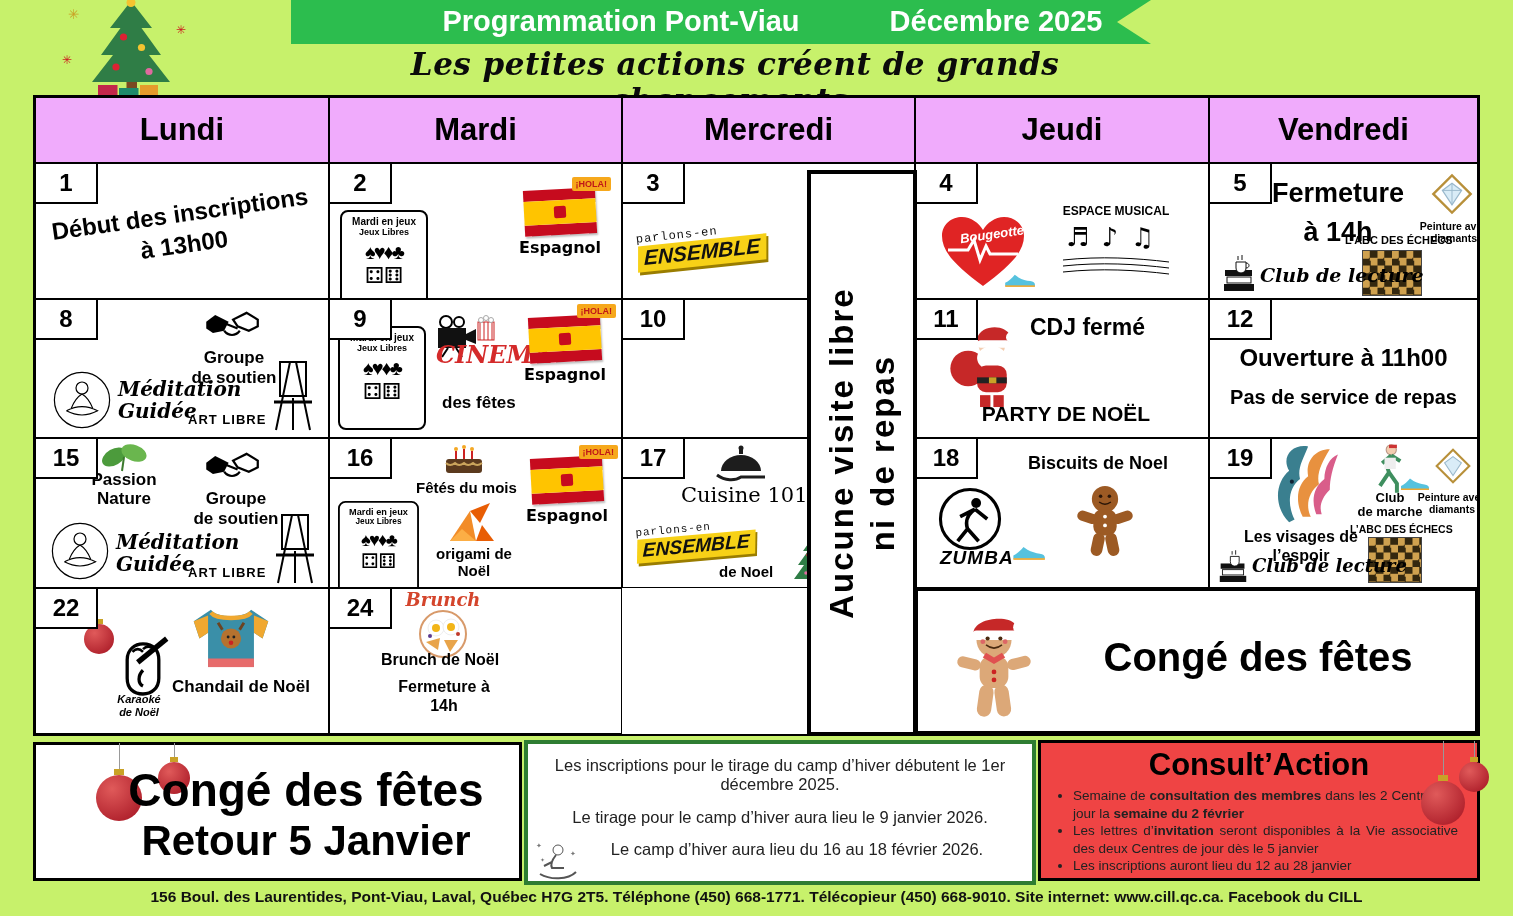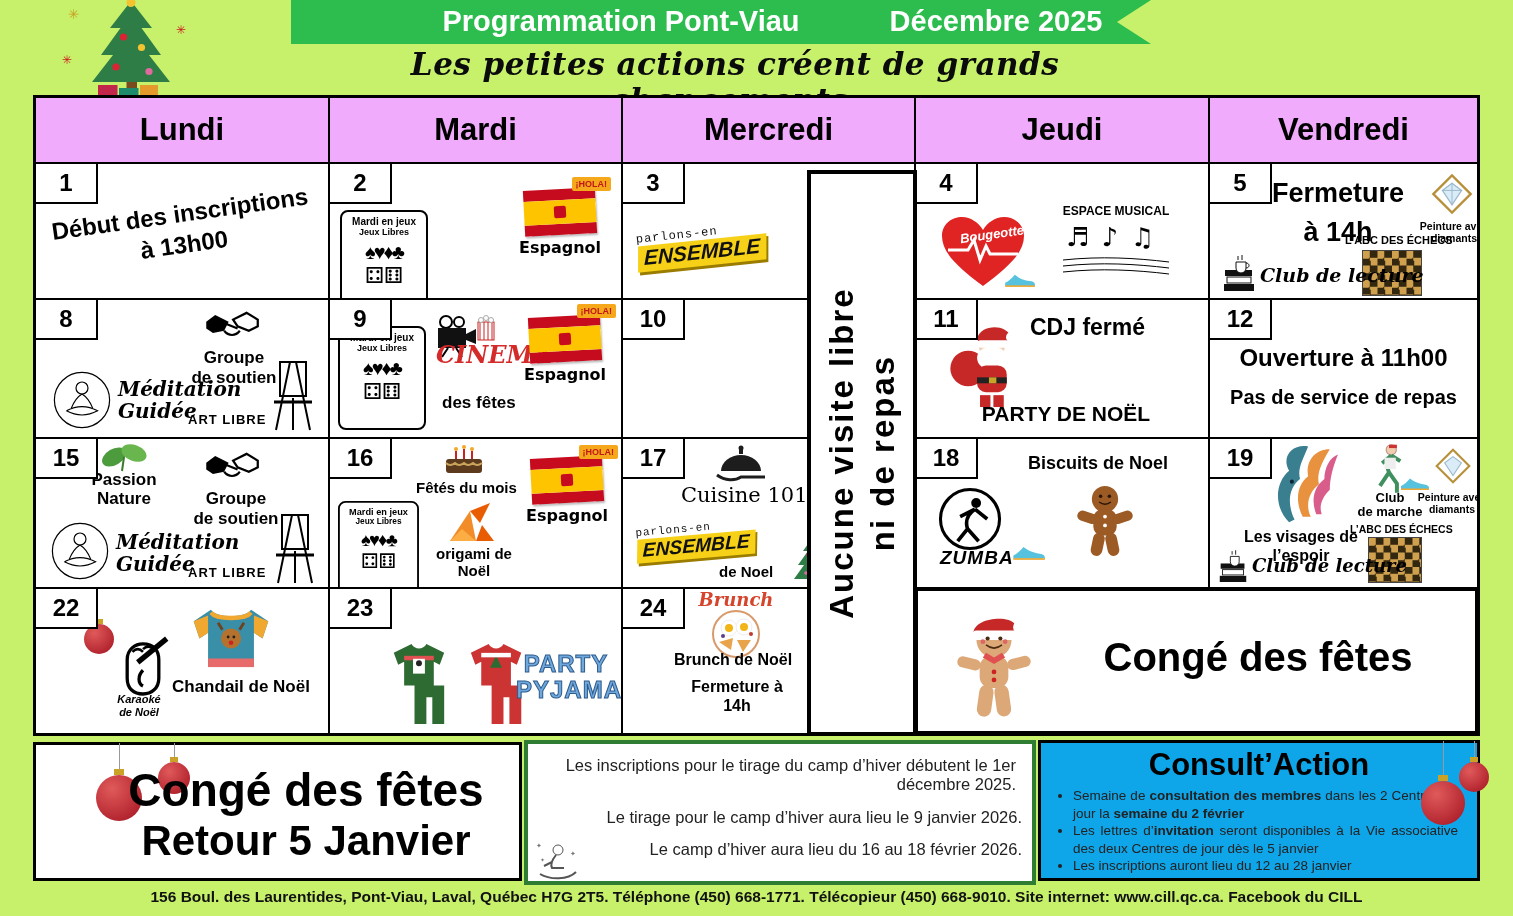--- a/index.html
+++ b/index.html
@@ -61,25 +61,25 @@
   .ornament .ball{border-radius:50%;background:radial-gradient(circle at 35% 30%,#e05a5a,#a31220);}
   .ornament .cap{background:#c9a227;margin:0 auto;}
   .ornament .str{background:#999;width:1px;margin:0 auto;}
   .notes{font-size:26px;letter-spacing:2px;font-family:"DejaVu Sans",sans-serif;}
 
   
   #box1{left:33px;top:742px;width:489px;height:139px;background:#fff;border:3px solid #000;box-sizing:border-box;}
   #box1 .l1{position:absolute;left:70px;top:18px;width:400px;text-align:center;font-size:46px;font-weight:900;}
   #box1 .l2{position:absolute;left:70px;top:72px;width:400px;text-align:center;font-size:42px;font-weight:900;}
   #box2{left:524px;top:740px;width:512px;height:145px;background:#fff;border:4px solid #2e7d32;box-sizing:border-box;}
-  #box2 p{margin:0;text-align:right;font-size:16.5px;color:#222;font-family:"Liberation Sans",sans-serif;}
+  #box2 p{margin:0;text-align:center;font-size:16.5px;color:#222;font-family:"Liberation Sans",sans-serif;}
   #box2 .p1{padding:12px 16px 0 16px;}
   #box2 .p2{padding:14px 10px 0 10px;}
   #box2 .p3{padding:13px 10px 0 44px;}
-  #box3{left:1038px;top:740px;width:442px;height:141px;background:#0ea5e9;border:3px solid #000;box-sizing:border-box;padding-left:48px;}
+  #box3{left:1038px;top:740px;width:442px;height:141px;background:#ef4444;border:3px solid #000;box-sizing:border-box;padding-left:48px;}
   #box3 .title{position:absolute;left:0;top:4px;width:100%;text-align:center;font-size:31px;font-weight:900;}
   #box3 ul{position:absolute;left:10px;top:44px;width:385px;margin:0;padding-left:22px;}
   #box3 li{font-size:13.5px;line-height:1.3;text-align:justify;color:#222;}
   #footer{left:0;top:888px;width:1513px;text-align:center;font-size:15.5px;color:#111;font-weight:bold;
     font-family:"Liberation Sans",sans-serif;}
 
   svg{display:block;}
   .easel line,.easel rect{stroke:#000;}
 </style>
 </head>
@@ -479,38 +479,20 @@
           <circle cx="30" cy="26" r="7" fill="#b5722f"></circle>
             <circle cx="28" cy="25" r="1" fill="#222"></circle>
             <circle cx="32" cy="25" r="1" fill="#222"></circle>
             <circle cx="30" cy="29" r="1.6" fill="#c22"></circle>
           <path d="M24 20 l-3 -5 M36 20 l3 -5" stroke="#6b4320" stroke-width="2"></path>
           <path d="M16 8 C20 13 40 13 44 8" stroke="#f0a830" stroke-width="3" fill="none"></path>
         </svg>
         <div class="abs b" style="left:136px;top:88px;font-size:17px;">Chandail de Noël</div>
       </div>
 
-      <div class="cell">
-        <div class="datebox">23</div>
-        <svg class="abs" style="left:54px;top:52px;" width="150" height="86" viewBox="0 0 100 58">
-          <g>
-            <path d="M18 2 L6 8 L9 16 L13 14 L13 30 L20 30 L20 56 L28 56 L28 38 L32 38 L32 56 L40 56 L40 30 L33 30 L33 14 L37 16 L40 8 L28 2 C26 6 20 6 18 2 Z" fill="#2e6b33"></path>
-            <rect x="13" y="10" width="20" height="3" fill="#e05050"></rect>
-            <rect x="19" y="12" width="8" height="10" fill="#fff"></rect>
-              <circle cx="23" cy="15" r="2" fill="#222"></circle>
-          </g>
-          <g transform="translate(52,0)">
-            <path d="M18 2 L6 8 L9 16 L13 14 L13 30 L20 30 L20 56 L28 56 L28 38 L32 38 L32 56 L40 56 L40 30 L33 30 L33 14 L37 16 L40 8 L28 2 C26 6 20 6 18 2 Z" fill="#cc3333"></path>
-            <path d="M23 10 l4 8 h-8 Z" fill="#2e6b33"></path>
-            <rect x="13" y="8" width="20" height="3" fill="#fff"></rect>
-          </g>
-        </svg>
-        <div class="abs b pre ctr" style="left:186px;top:62px;width:100px;font-size:24px;line-height:1.1;color:#6fa8dc;-webkit-text-stroke:1px #2d5a8c;letter-spacing:1px;">PARTY
-PYJAMA</div>
-      </div>
 
       <div class="cell">
         <div class="datebox">24</div>
         <div class="abs" style="left:68px;top:0px;width:90px;text-align:center;">
           <div class="script" style="color:#d4452c;font-size:18px;">Brunch</div>
           <svg width="58" height="50" viewBox="0 0 58 50" style="margin:0 auto;">
             <circle cx="29" cy="24" r="23" fill="#fff" stroke="#d89a6a" stroke-width="2"></circle>
             <circle cx="22" cy="18" r="8" fill="#fff" stroke="#eee"></circle>
               <circle cx="22" cy="18" r="4" fill="#f2b518"></circle>
             <circle cx="37" cy="17" r="8" fill="#fff" stroke="#eee"></circle>

